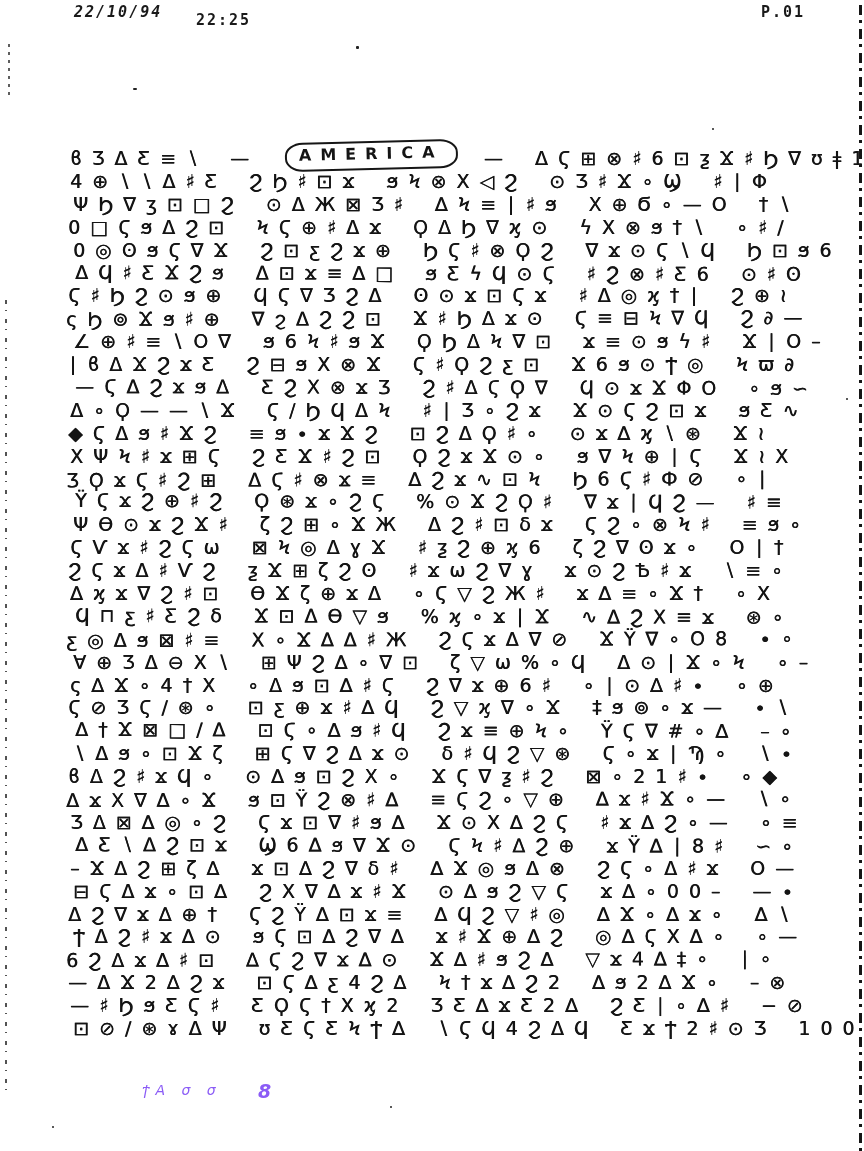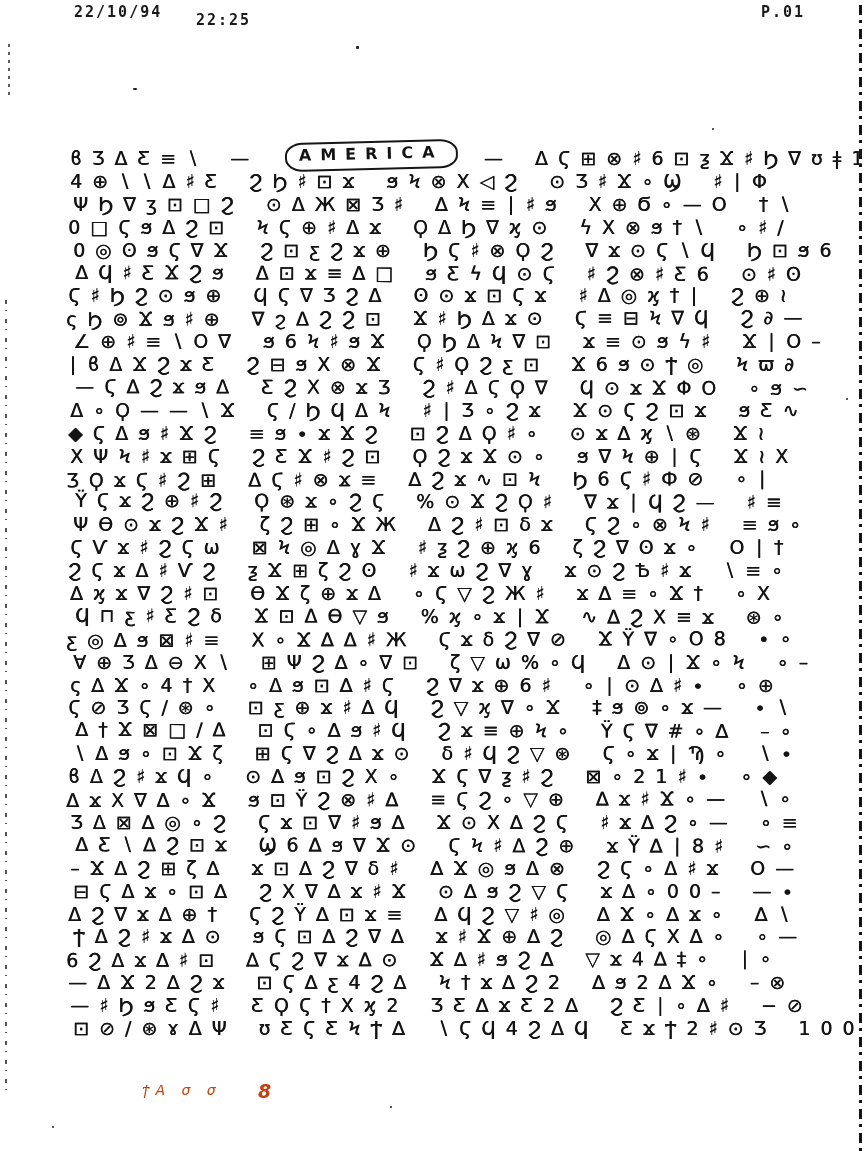--- a/index.html
+++ b/index.html
@@ -11,21 +11,21 @@
     color:#131313;
     font-family:"DejaVu Sans", sans-serif;
   }
   
   .fax-header span{
     position:absolute;top:3px;
     font-family:"DejaVu Sans Mono", monospace;
     font-size:15px;font-weight:700;letter-spacing:2px;
     color:#1a1a1a;
   }
-  .fh-date{left:74px;}
+  .fh-date{left:74px;font-style:italic;}
   .fh-time{left:196px;margin-top:8px;}
   .fh-page{left:761px;}
   
   .cipher{
     position:absolute;left:70px;top:144px;width:760px;
     font-family:"DejaVu Sans", sans-serif;
     font-size:19px;line-height:22.9px;
     letter-spacing:10px;word-spacing:6px;
     white-space:nowrap;
     color:#141414;
@@ -43,21 +43,21 @@
     display:inline-block;vertical-align:middle;
     border:2.5px solid #161616;
     border-radius:18px / 13px;
     padding:0 12px 2px 12px;
     margin:0 4px;
     transform:rotate(-1.4deg) translateY(-3px);
     font-weight:700;font-size:16px;letter-spacing:9px;
     text-shadow:none;
   }
   
-  .anno{position:absolute;color:#c2410c;font-family:"DejaVu Sans", sans-serif;}
+  .anno{position:absolute;color:#8b5cf6;font-family:"DejaVu Sans", sans-serif;}
   .anno-marks{left:142px;top:1082px;font-size:14px;letter-spacing:6px;font-style:italic;}
   .anno-eight{left:258px;top:1080px;font-size:19px;font-style:italic;font-weight:700;}
   
   .edge-right{
     position:absolute;right:2px;top:5px;bottom:0;width:3px;
     background:repeating-linear-gradient(180deg,
       #151515 0 10px, transparent 10px 15px,
       #151515 15px 18px, transparent 18px 24px);
   }
   .edge-left{
@@ -111,21 +111,21 @@
         <div class="crow">Δ∘Ϙ——∖Ϫ Ϛ∕ϦϤΔϞ ♯∣Ʒ∘Ϩϫ Ϫ⊙ϚϨ⊡ϫ ϧƸ∿</div>
         <div class="crow">◆ϚΔϧ♯ϪϨ ≡ϧ∙ϫϪϨ ⊡ϨΔϘ♯∘ ⊙ϫ∆ϗ∖⊛ Ϫ≀</div>
         <div class="crow">XΨϞ♯ϫ⊞Ϛ ϨƸϪ♯Ϩ⊡ ϘϨϫϪ⊙∘ ϧ∇Ϟ⊕∣Ϛ Ϫ≀X</div>
         <div class="crow">ƷϘϫϚ♯Ϩ⊞ ΔϚ♯⊗ϫ≡ ∆Ϩϫ∿⊡Ϟ Ϧ6Ϛ♯Ф⊘ ∘∣</div>
         <div class="crow">ΫϚϫϨ⊕♯Ϩ Ϙ⊛ϫ∘ϨϚ %⊙ϪϨϘ♯ ∇ϫ∣ϤϨ— ♯≡</div>
         <div class="crow">ΨѲ⊙ϫϨϪ♯ ζϨ⊞∘ϪЖ ΔϨ♯⊡δϫ ϚϨ∘⊗Ϟ♯ ≡ϧ∘</div>
         <div class="crow">ϚѴϫ♯ϨϚω ⊠Ϟ◎ΔɣϪ ♯ƺϨ⊕ϗ6 ζϨ∇ʘϫ∘ O∣†</div>
         <div class="crow">ϨϚϫΔ♯ѴϨ ƺϪ⊞ζϨʘ ♯ϫωϨ∇ɣ ϫ⊙ϨѢ♯ϫ ∖≡∘</div>
         <div class="crow">∆ϗϫ∇Ϩ♯⊡ ѲϪζ⊕ϫΔ ∘Ϛ▽ϨЖ♯ ϫ∆≡∘Ϫ† ∘X</div>
         <div class="crow">Ϥ⊓ƹ♯ƸϨδ Ϫ⊡ΔѲ▽ϧ %ϗ∘ϫ∣Ϫ ∿∆ϨX≡ϫ ⊛∘</div>
-        <div class="crow">ƹ◎Δϧ⊠♯≡ X∘Ϫ∆Δ♯Ж ϚϫδϨ∇⊘ ϪΫ∇∘O8 ∙∘</div>
+        <div class="crow">ƹ◎Δϧ⊠♯≡ X∘Ϫ∆Δ♯Ж ϨϚϫΔ∇⊘ ϪΫ∇∘O8 ∙∘</div>
         <div class="crow">∀⊕ƷΔ⊖X∖ ⊞ΨϨ∆∘∇⊡ ζ▽ω%∘Ϥ Δ⊙∣Ϫ∘Ϟ ∘–</div>
         <div class="crow">ς∆Ϫ∘4†X ∘Δϧ⊡∆♯Ϛ Ϩ∇ϫ⊕6♯ ∘∣⊙∆♯∙ ∘⊕</div>
         <div class="crow">Ϛ⊘ƷϚ∕⊛∘ ⊡ƹ⊕ϫ♯∆Ϥ Ϩ▽ϗ∇∘Ϫ ‡ϧ⊚∘ϫ— ∙∖</div>
         <div class="crow">Δ†Ϫ⊠□∕Δ ⊡Ϛ∘∆ϧ♯Ϥ Ϩϫ≡⊕Ϟ∘ ΫϚ∇#∘∆ –∘</div>
         <div class="crow">∖Δϧ∘⊡Ϫζ ⊞Ϛ∇ϨΔϫ⊙ δ♯ϤϨ▽⊛ Ϛ∘ϫ∣Ϡ∘ ∖∙</div>
         <div class="crow">ϐΔϨ♯ϫϤ∘ ⊙∆ϧ⊡ϨX∘ ϪϚ∇ƺ♯Ϩ ⊠∘21♯∙ ∘◆</div>
         <div class="crow">ΔϫX∇∆∘Ϫ ϧ⊡ΫϨ⊗♯∆ ≡ϚϨ∘▽⊕ ∆ϫ♯Ϫ∘— ∖∘</div>
         <div class="crow">ƷΔ⊠∆◎∘Ϩ Ϛϫ⊡∇♯ϧ∆ Ϫ⊙X∆ϨϚ ♯ϫ∆Ϩ∘— ∘≡</div>
         <div class="crow">ΔƸ∖ΔϨ⊡ϫ Ϣ6∆ϧ∇Ϫ⊙ ϚϞ♯ΔϨ⊕ ϫΫ∆∣8♯ ∽∘</div>
         <div class="crow">–ϪΔϨ⊞ζ∆ ϫ⊡∆Ϩ∇δ♯ ∆Ϫ◎ϧΔ⊗ ϨϚ∘Δ♯ϫ O—</div>

